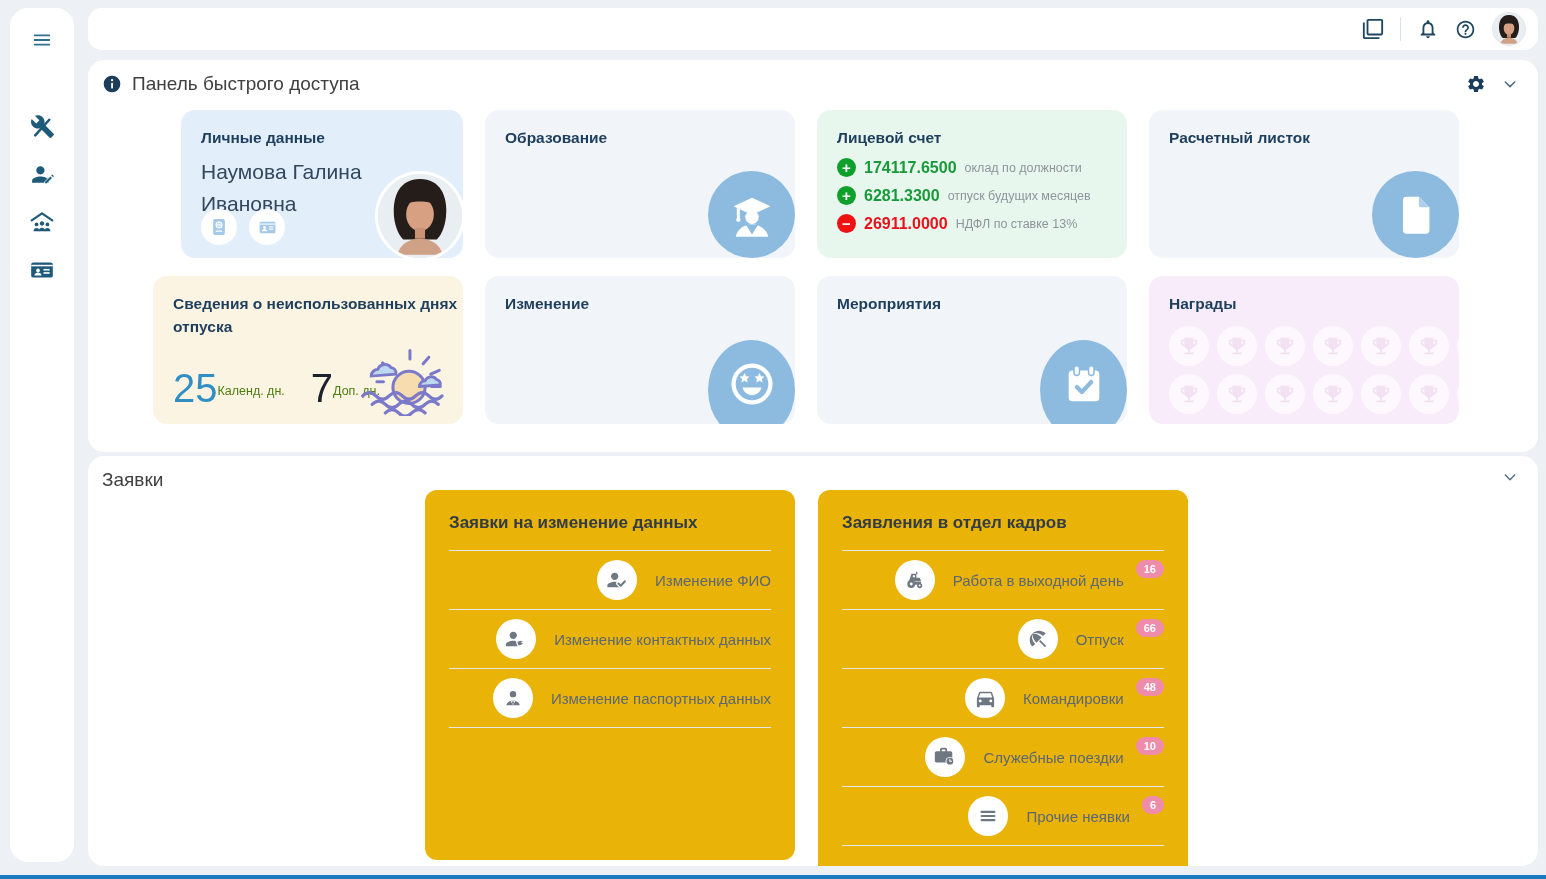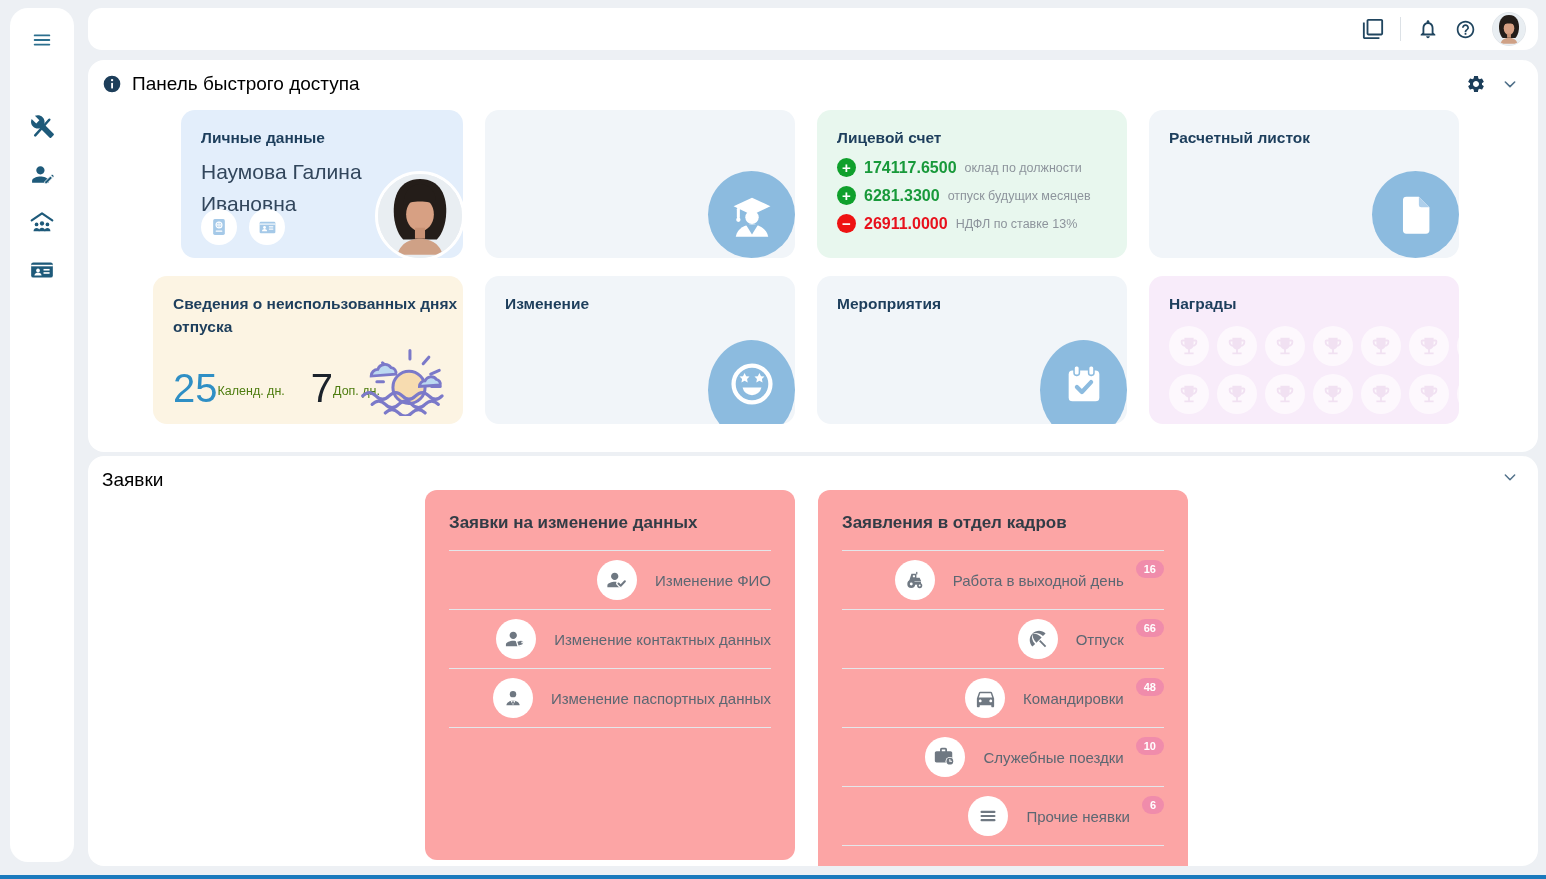--- a/index.html
+++ b/index.html
@@ -26,21 +26,21 @@
   .tb-btn { cursor:pointer; display:flex; align-items:center; }
   .tb-divider { width:1px; height:24px; background:#dce1e6; }
   .tb-avatar { width:34px; height:34px; border-radius:50%; overflow:hidden;
     border:1px solid #e2e6ea; cursor:pointer; background:#e9eef2; }
 
   
   .panel { position:absolute; background:#fff; border-radius:16px; overflow:hidden; }
   #qa-panel { left:88px; top:60px; width:1450px; height:392px; }
   #req-panel { left:88px; top:456px; width:1450px; height:410px; }
   .panel-header { position:absolute; left:14px; top:13px; display:flex;
-    align-items:center; gap:10px; color:#000000; font-size:19px; }
+    align-items:center; gap:10px; color:#404040; font-size:19px; }
   .qa-actions { position:absolute; right:20px; top:14px; display:flex; gap:16px;
     align-items:center; color:#1c3e5a; }
   .chev { color:#51718a; }
 
   
   .cards { position:absolute; left:65px; top:50px; display:grid;
     grid-template-columns:repeat(4,310px); grid-auto-rows:148px; gap:18px 22px; }
   .card { border-radius:14px; padding:16px 20px; position:relative; overflow:hidden; cursor:pointer; }
   .card-title { font-size:15.5px; font-weight:700; color:#1d3e5c; line-height:1.5; }
   .bg-blue  { background:#e3eefb;margin-left:28px; }
@@ -85,21 +85,21 @@
   .vac-lbl { font-size:12.5px; color:#4d7c0f; margin-top:18px; }
   .vac-art { position:absolute; right:2px; bottom:4px; }
 
   
   .award-grid { position:absolute; left:20px; top:50px; display:grid;
     grid-template-columns:repeat(7,40px); gap:8px; }
   .award-slot { width:40px; height:40px; border-radius:50%; background:#fdf8fd;
     color:#f1e1f2; display:flex; align-items:center; justify-content:center; }
 
   
-  .inner-panel { position:absolute; background:#fca5a5; border-radius:12px; }
+  .inner-panel { position:absolute; background:#eab308; border-radius:12px; }
   #panel-data-change { left:337px; top:34px; width:370px; height:370px; }
   #panel-hr { left:730px; top:34px; width:370px; height:392px; }
   .ip-header { margin:0 24px; padding:23px 0 17px; font-size:17px; font-weight:700;
     color:#323c46; border-bottom:1px solid #e3e6ea; }
   .ip-item { display:flex; align-items:center; gap:18px; margin:0 24px;
     padding:9px 0; border-bottom:1px solid #e4e7eb; cursor:pointer;justify-content:flex-end; }
   .ip-icon { width:40px; height:40px; border-radius:50%; background:#fff; flex:none;
     color:#6f7882; display:flex; align-items:center; justify-content:center; }
   .ip-label { font-size:15px; color:#5c6772; }
   .ip-badge { background:#f08cab; color:#fff; font-size:11px; font-weight:700;
@@ -241,20 +241,21 @@
             <path d="M50 6C26 6 17 26 19 50c1.3 15 7 24 11 28h40c4-4 9.7-13 11-28C83 26 74 6 50 6z" fill="#241d19"></path>
             <ellipse cx="50" cy="48" rx="16.5" ry="20" fill="#d7a083"></ellipse>
             <path d="M31 38c-2-19 11-26 19-26s21 7 19 26c-6-7-32-7-38 0z" fill="#241d19"></path>
             <rect x="44" y="64" width="12" height="13" fill="#c99275"></rect>
             <path d="M23 96c4-15 17-19 27-19s23 4 27 19z" fill="#cfa186"></path>
           </svg>
       </div>
     </div>
 
     <div class="card bg-gray">
+      <div class="card-title">Образование</div>
       <div class="big-circle">
         <svg width="52" height="52" viewBox="0 0 24 24">
             <path d="M12 4L3.5 8l8.5 4 8.5-4z" fill="#fff"></path>
             <rect x="5" y="8.6" width="1.4" height="5" rx=".7" fill="#fff"></rect>
             <circle cx="5.7" cy="14.2" r="1" fill="#fff"></circle>
             <circle cx="12" cy="13" r="3.1" fill="#fff"></circle>
             <path d="M4.5 22c.8-4 4.6-5.6 7.5-5.6s6.7 1.6 7.5 5.6z" fill="#fff"></path>
             <path d="M9.3 16.6L12 21l2.7-4.4z" fill="#8cbbdf"></path>
           </svg>
       </div>

